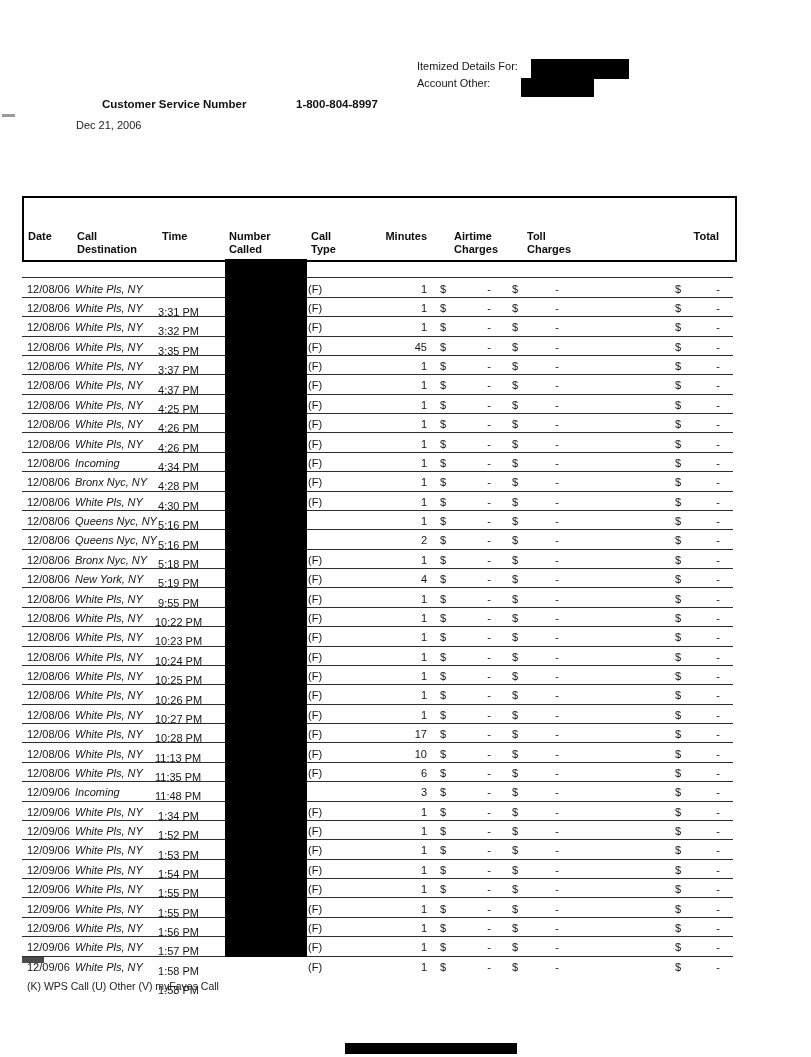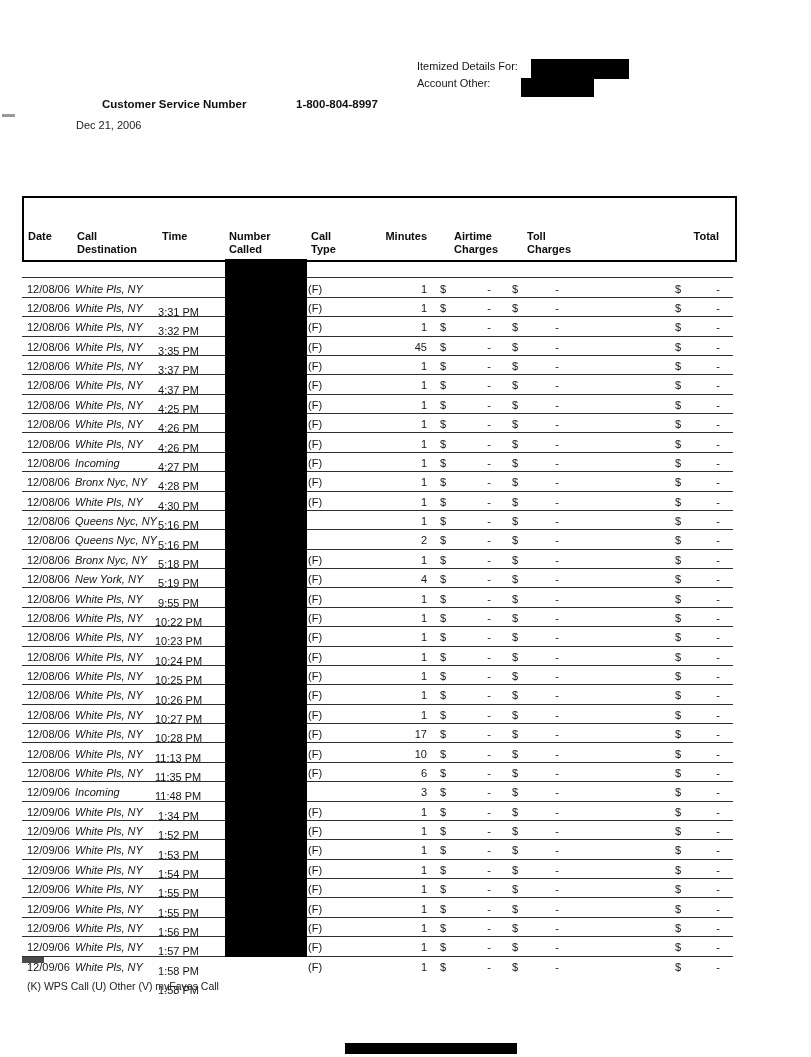--- a/index.html
+++ b/index.html
@@ -298,21 +298,21 @@
     <div class="c"></div>
     <div class="c money total">
       <span class="cur">$</span>
       <span>-</span>
     </div>
   </div>
 
   <div class="grid row">
     <div class="c date">12/08/06</div>
     <div class="c dest">White Pls, NY</div>
-    <div class="c time">4:27 PM</div>
+    <div class="c time">4:34 PM</div>
     <div class="c num"></div>
     <div class="c ctype">(F)</div>
     <div class="c min">1</div>
     <div class="c money air">
       <span class="cur">$</span>
       <span>-</span>
     </div>
     <div class="c money toll">
       <span class="cur">$</span>
       <span>-</span>

